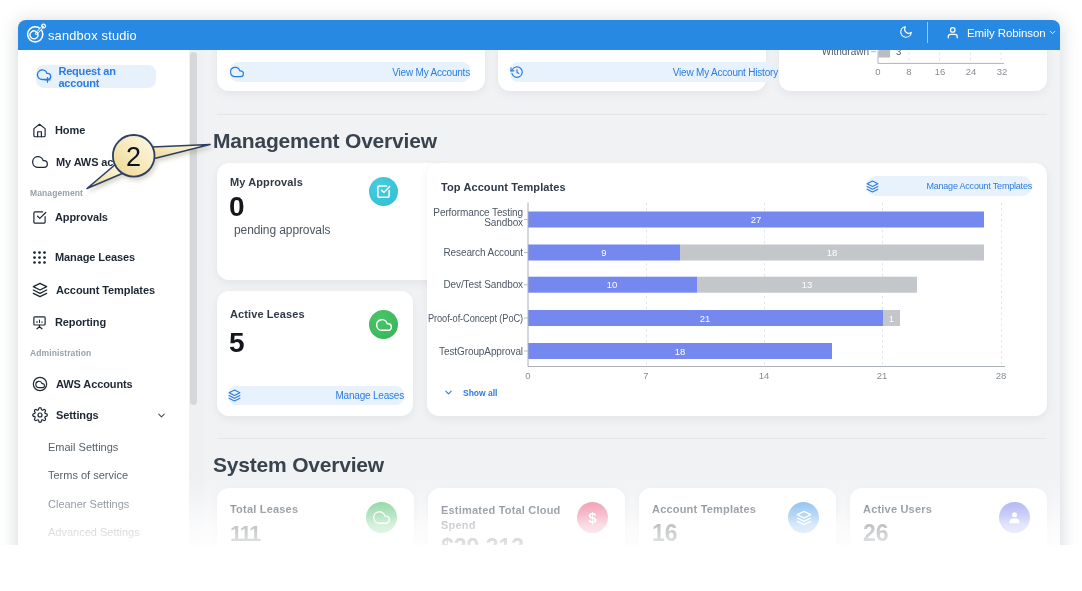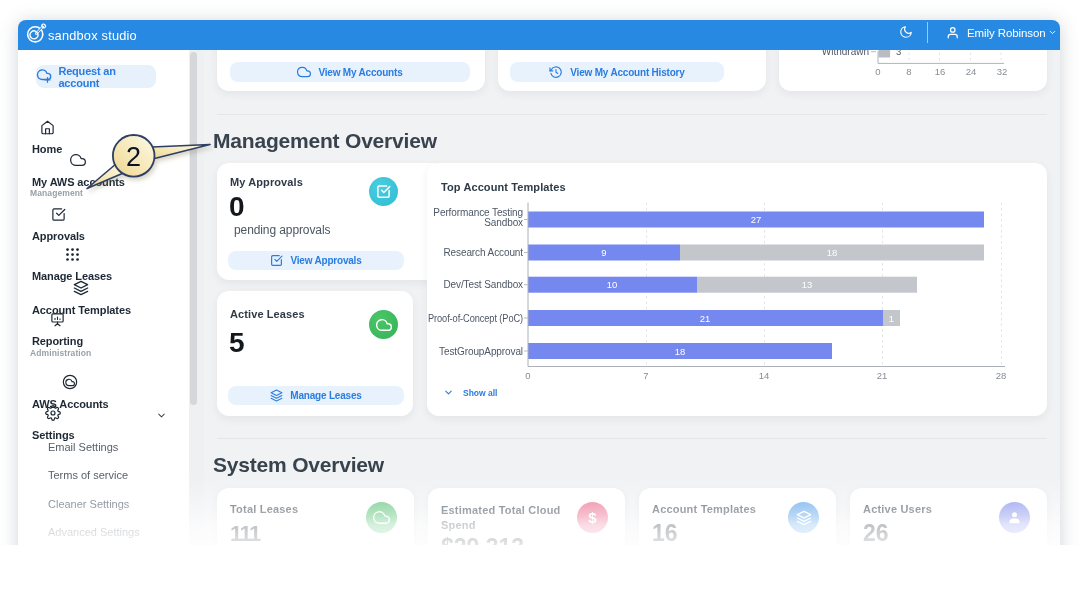--- a/index.html
+++ b/index.html
@@ -20,35 +20,35 @@
     font-weight:400; letter-spacing:-.1px; }
   .bardiv { position:absolute; left:909px; top:2px; width:1px; height:21px;
     background:rgba(255,255,255,.55); }
 
   
   #sidebar { position:absolute; left:0; top:30px; width:171px; height:541px; background:#fff; }
   #reqbtn { position:absolute; left:18px; top:15px; width:120px; height:23px;
     background:#e7f1fc; border-radius:8px; color:#2b7ce0; font-size:11px; font-weight:700; letter-spacing:-.2px;
     display:flex; align-items:center; justify-content:center; gap:6px; }
   .nav { position:absolute; left:14px; display:flex; align-items:center; gap:8px;
-    color:#1d2834; font-size:11px; font-weight:700; height:20px; letter-spacing:-.1px;flex-direction:column; }
+    color:#1d2834; font-size:11px; font-weight:700; height:20px; letter-spacing:-.1px; }
   .nav svg { flex:0 0 auto; }
   .navlabel { position:absolute; left:12px; color:#98a1a9; font-size:8.5px; font-weight:700; letter-spacing:.1px; }
   .subnav { position:absolute; left:30px; font-size:11px; color:#55616c; font-weight:400; }
   #scrollstrip { position:absolute; left:171px; top:30px; width:15px; height:541px;
     background:#eef0f2; }
   #scrollthumb { position:absolute; left:1px; top:2px; width:7px; height:353px;
     background:#d5d7da; border-radius:4px; }
 
   
   .card { position:absolute; background:#fff; border-radius:12px;
     box-shadow:0 3px 9px rgba(70,80,95,.08); }
   .btn { position:absolute; background:#e8f2fd; border-radius:8px; color:#2b7ce0;
-    font-size:10px; font-weight:700; display:flex; align-items:center;
-    justify-content:center; gap:7px; letter-spacing:-.2px; }
+    font-size:10px; font-weight:400; display:flex; align-items:center;
+    justify-content:space-between; gap:7px; letter-spacing:-.2px; }
   .h1 { position:absolute; color:#38434e; font-size:21px; font-weight:700;
     letter-spacing:-.2px; }
   .sep { position:absolute; left:199px; width:830px; height:1px; background:#e4e6e9; }
   .cardtitle { color:#2f3a46; font-size:11px; font-weight:700; position:absolute; letter-spacing:.1px; }
   .bignum { position:absolute; color:#14181d; font-size:28px; font-weight:700; }
   .circicon { position:absolute; width:29px; height:29px; border-radius:50%;
     display:flex; align-items:center; justify-content:center; }
 
   
   #fade { position:absolute; left:0; top:410px; width:1042px; height:161px; z-index:7;
@@ -65,21 +65,21 @@
     <div id="content">
 
       <div class="card" style="left:199px;top:-14px;width:268px;height:85px"></div>
       <div class="btn" style="left:212px;top:42px;width:240px;height:20px">
         <svg width="14" height="14" viewBox="0 0 24 24" fill="none" stroke="#2b7ce0" stroke-width="2" stroke-linecap="round" stroke-linejoin="round">
           <path d="M18 10h-1.26A8 8 0 1 0 9 20h9a5 5 0 0 0 0-10z"></path>
         </svg>
           <span>View My Accounts</span>
       </div>
       <div class="card" style="left:480px;top:-14px;width:268px;height:85px"></div>
-      <div class="btn" style="left:492px;top:42px;width:214px;height:20px">
+      <div class="btn" style="left:492px;top:42px;width:268px;height:20px">
         <svg width="14" height="14" viewBox="0 0 24 24" fill="none" stroke="#2b7ce0" stroke-width="2" stroke-linecap="round" stroke-linejoin="round">
           <path d="M1.7 5v5h5"></path>
             <path d="M3.3 14.4a9 9 0 1 0 .6-6.1L1.7 10"></path>
             <polyline points="12 8 12 12.5 15 14.5"></polyline>
         </svg>
           <span>View My Account History</span>
       </div>
       <div class="card" style="left:761px;top:-14px;width:268px;height:85px">
         <svg width="268" height="85" viewBox="0 0 268 85">
           <text x="90" y="49.2" text-anchor="end" font-size="10" fill="#4d5866">Withdrawn</text>
@@ -110,27 +110,20 @@
       <div class="card" style="left:199px;top:143px;width:228px;height:117px">
         <div class="cardtitle" style="left:13px;top:13px">My Approvals</div>
         <div class="circicon" style="left:152px;top:14px;background:radial-gradient(circle at 35% 30%, #49ccdf, #2fbdd4)">
           <svg width="15" height="15" viewBox="0 0 24 24" fill="none" stroke="#fff" stroke-width="2.4" stroke-linecap="round" stroke-linejoin="round">
             <path d="M21 10.5V19a2 2 0 0 1-2 2H5a2 2 0 0 1-2-2V5a2 2 0 0 1 2-2h12"></path>
               <path d="M9 10l3.5 3.5L22 4"></path>
           </svg>
         </div>
         <div class="bignum" style="left:12px;top:28px">0</div>
         <div style="position:absolute;left:17px;top:60px;font-size:12px;color:#4b5661;letter-spacing:-.1px">pending approvals</div>
-        <div class="btn" style="left:11px;top:88px;width:176px;height:19px">
-          <svg width="13" height="13" viewBox="0 0 24 24" fill="none" stroke="#2b7ce0" stroke-width="2.2" stroke-linecap="round" stroke-linejoin="round">
-            <path d="M21 10.5V19a2 2 0 0 1-2 2H5a2 2 0 0 1-2-2V5a2 2 0 0 1 2-2h12"></path>
-              <path d="M9 10l3.5 3.5L22 4"></path>
-          </svg>
-            <span>View Approvals</span>
-        </div>
       </div>
 
       <div class="card" style="left:199px;top:271px;width:196px;height:125px">
         <div class="cardtitle" style="left:13px;top:17px">Active Leases</div>
         <div class="circicon" style="left:152px;top:19px;background:radial-gradient(circle at 35% 30%, #4cc46a, #35b356)">
           <svg width="16" height="16" viewBox="0 0 24 24" fill="none" stroke="#fff" stroke-width="2.2" stroke-linecap="round" stroke-linejoin="round">
             <path d="M18 10h-1.26A8 8 0 1 0 9 20h9a5 5 0 0 0 0-10z"></path>
           </svg>
         </div>
         <div class="bignum" style="left:12px;top:36px">5</div>
@@ -139,20 +132,28 @@
             <polygon points="12 2 2 7 12 12 22 7 12 2"></polygon>
               <polyline points="2 12 12 17 22 12"></polyline>
               <polyline points="2 17 12 22 22 17"></polyline>
           </svg>
             <span>Manage Leases</span>
         </div>
       </div>
 
       <div class="card" style="left:409px;top:143px;width:620px;height:253px">
         <div class="cardtitle" style="left:14px;top:18px">Top Account Templates</div>
+        <div class="btn" style="left:439px;top:13px;width:166px;height:20px;border-radius:10px;font-size:9px">
+          <svg width="13" height="13" viewBox="0 0 24 24" fill="none" stroke="#2b7ce0" stroke-width="1.9" stroke-linecap="round" stroke-linejoin="round">
+            <polygon points="12 2 2 7 12 12 22 7 12 2"></polygon>
+              <polyline points="2 12 12 17 22 12"></polyline>
+              <polyline points="2 17 12 22 22 17"></polyline>
+          </svg>
+            <span>Manage Account Templates</span>
+        </div>
         <svg width="620" height="253" viewBox="0 0 620 253" style="position:absolute;left:0;top:0">
           <g stroke="#e3e5e8" stroke-width="1" stroke-dasharray="2.5,3">
             <line x1="219.5" y1="39.5" x2="219.5" y2="203.5"></line>
             <line x1="337.5" y1="39.5" x2="337.5" y2="203.5"></line>
             <line x1="455.5" y1="39.5" x2="455.5" y2="203.5"></line>
             <line x1="574.5" y1="39.5" x2="574.5" y2="203.5"></line>
           </g>
           <g fill="#7588ef">
             <rect x="101" y="48.5" width="456" height="16"></rect>
             <rect x="101" y="81.5" width="152" height="16"></rect>

